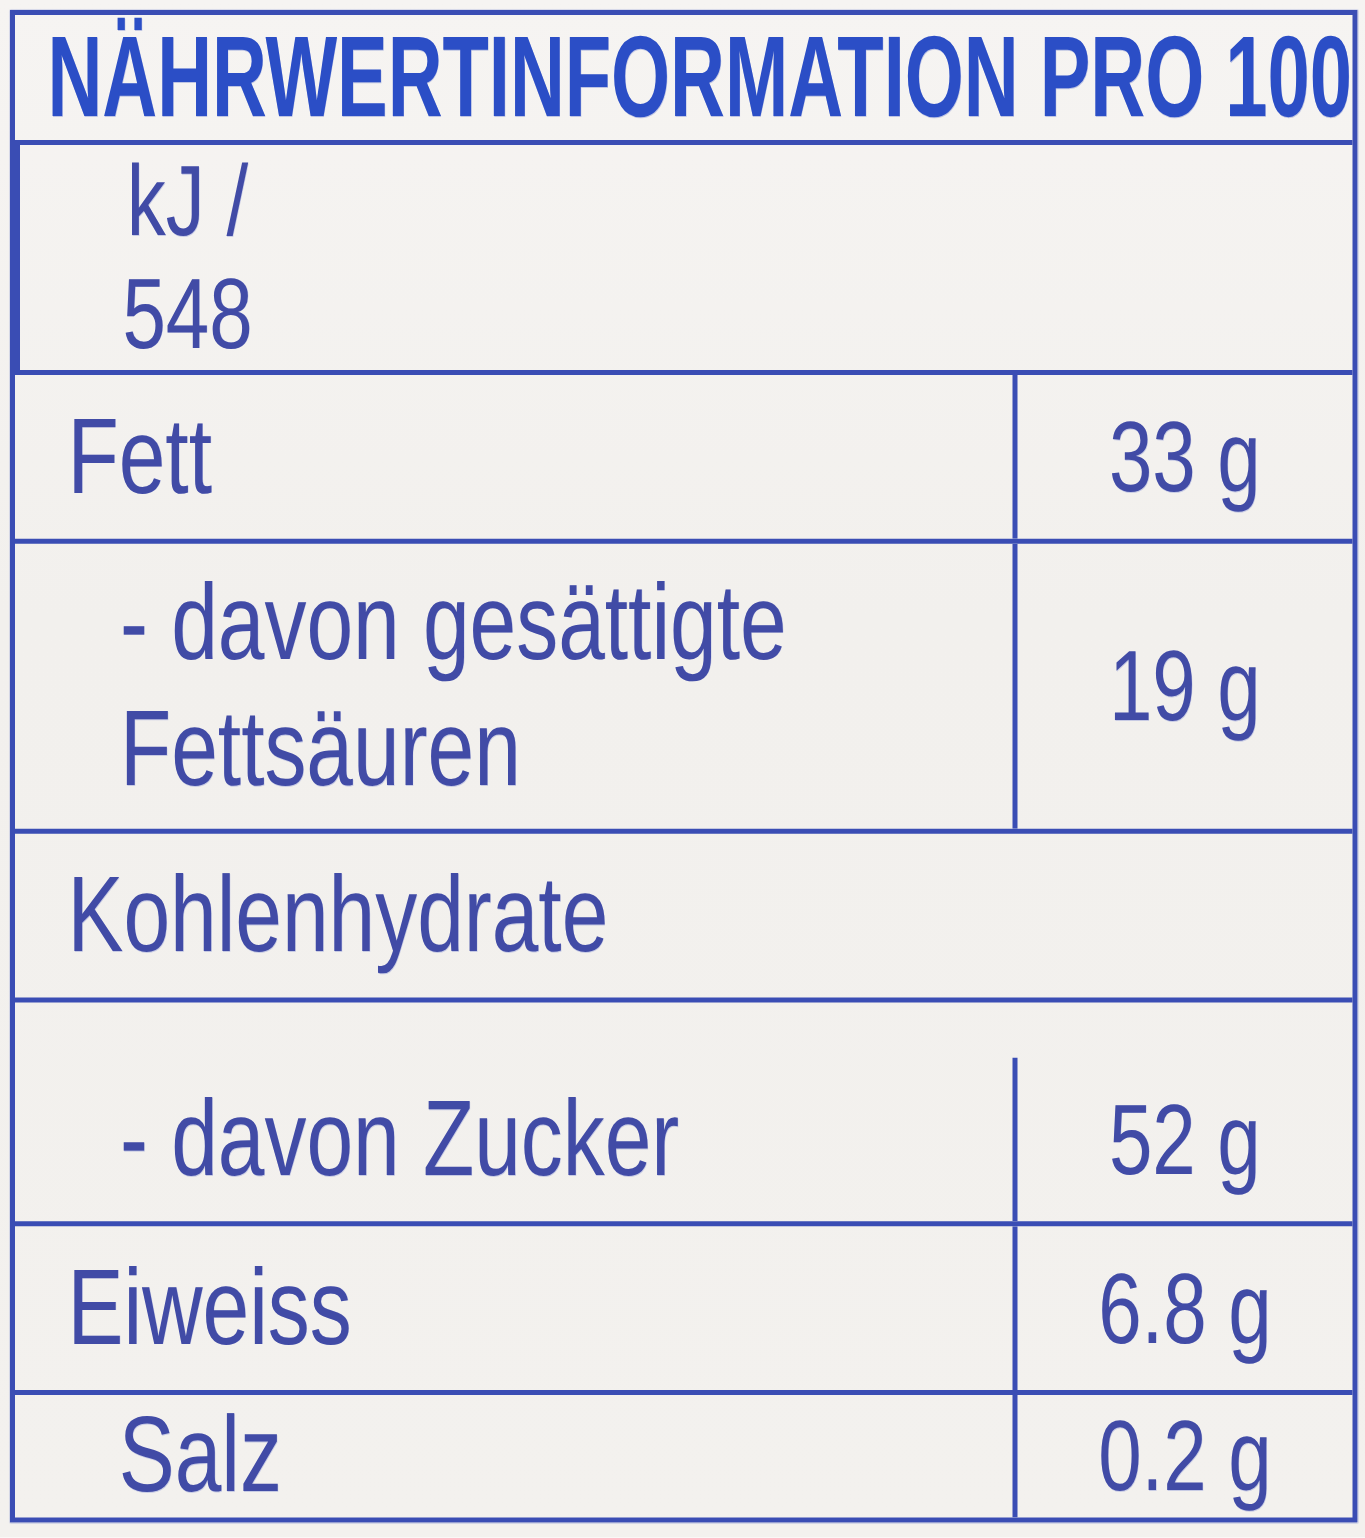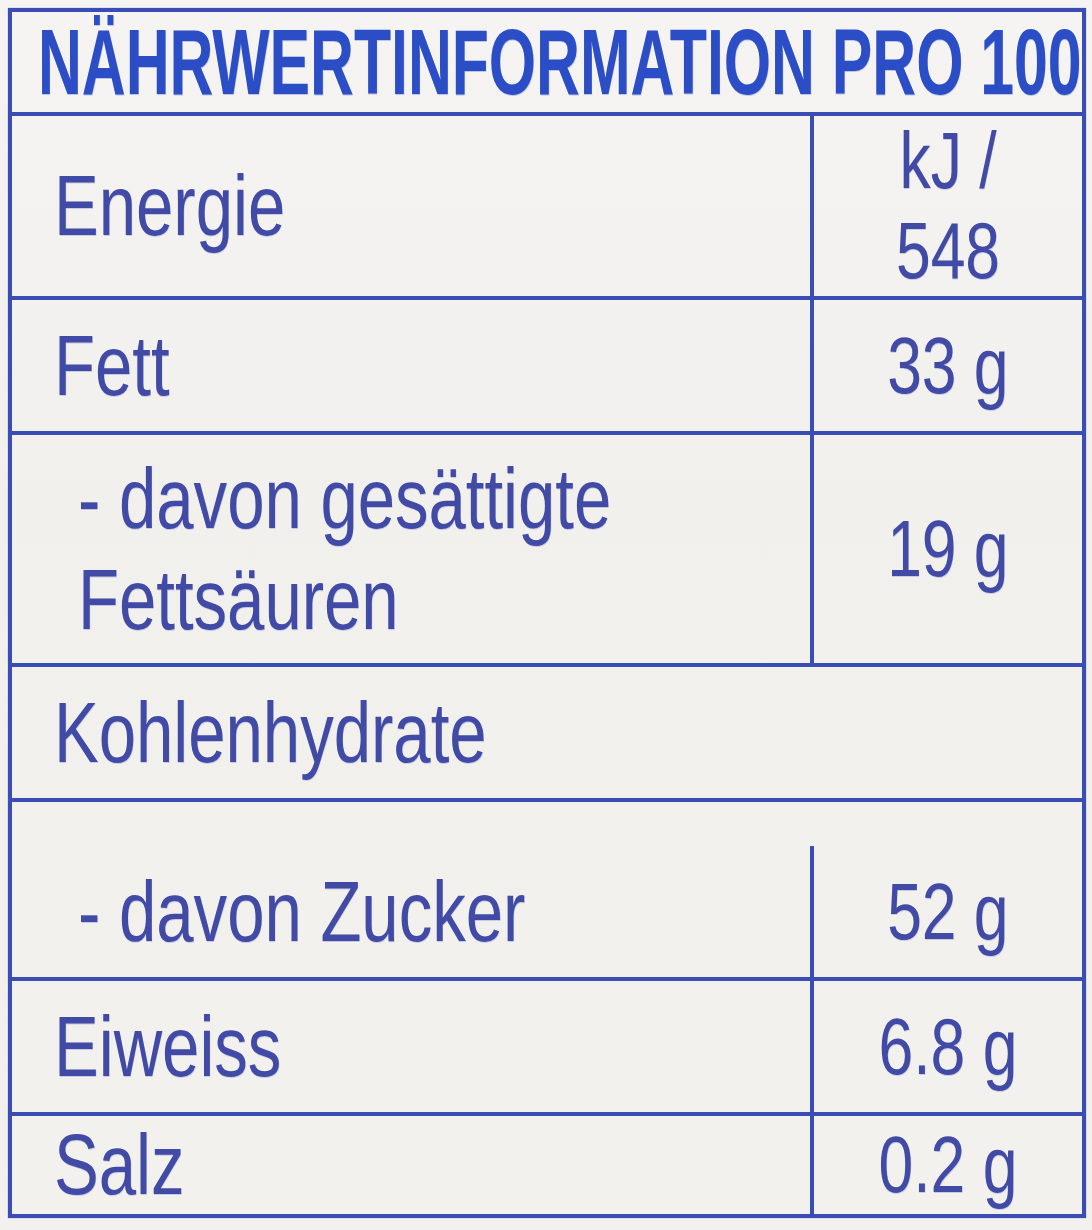--- a/index.html
+++ b/index.html
@@ -55,38 +55,39 @@
   .row {
     flex: 0 0 auto;
     display: flex;
     align-items: stretch;
     border-bottom: 4px solid #3a4db4;
     overflow: hidden;
   }
   .row:last-child {
     border-bottom: none;
     flex: 1 1 auto;
+    margin-left: 41px;
   }
   .r-energie   { height: 180px; }
   .r-fett      { height: 131px; justify-content: center; }
   .r-satfett   { height: 228px; }
   .r-kohlen    { height: 131px; }
   .r-zucker    { height: 131px; margin-top: 44px; }
   .r-eiweiss   { height: 131px; justify-content: flex-end; }
   .r-salz      { height: 131px; }
 
   .cell-label {
     flex: 1 1 auto;
     display: flex;
     align-items: center;
     padding-left: 42px;
     overflow: hidden;
   }
   .row.sub .cell-label {
-    padding-left: 66px;
+    padding-left: 84px;
   }
   .cell-label .txt {
     font-size: 86px;
     font-weight: 400;
     color: #414ba6;
     line-height: 1.18;
     white-space: pre-line;
     transform: scaleX(0.78);
     transform-origin: left center;
     text-shadow: 0.5px 0.5px 0 rgba(100, 115, 205, 0.3);
@@ -115,23 +116,20 @@
 </head>
 <body>
 
 <div class="nutri-table">
 
   <div class="header-row">
     <span class="header-text">NÄHRWERTINFORMATION PRO 100g:</span>
   </div>
 
   <div class="row r-energie">
-    <div class="cell-label">
-      <span class="txt">Energie</span>
-    </div>
     <div class="cell-value">
       <span class="txt">2288 kJ /
 548 kcal</span>
     </div>
   </div>
 
   <div class="row r-fett">
     <div class="cell-label">
       <span class="txt">Fett</span>
     </div>

